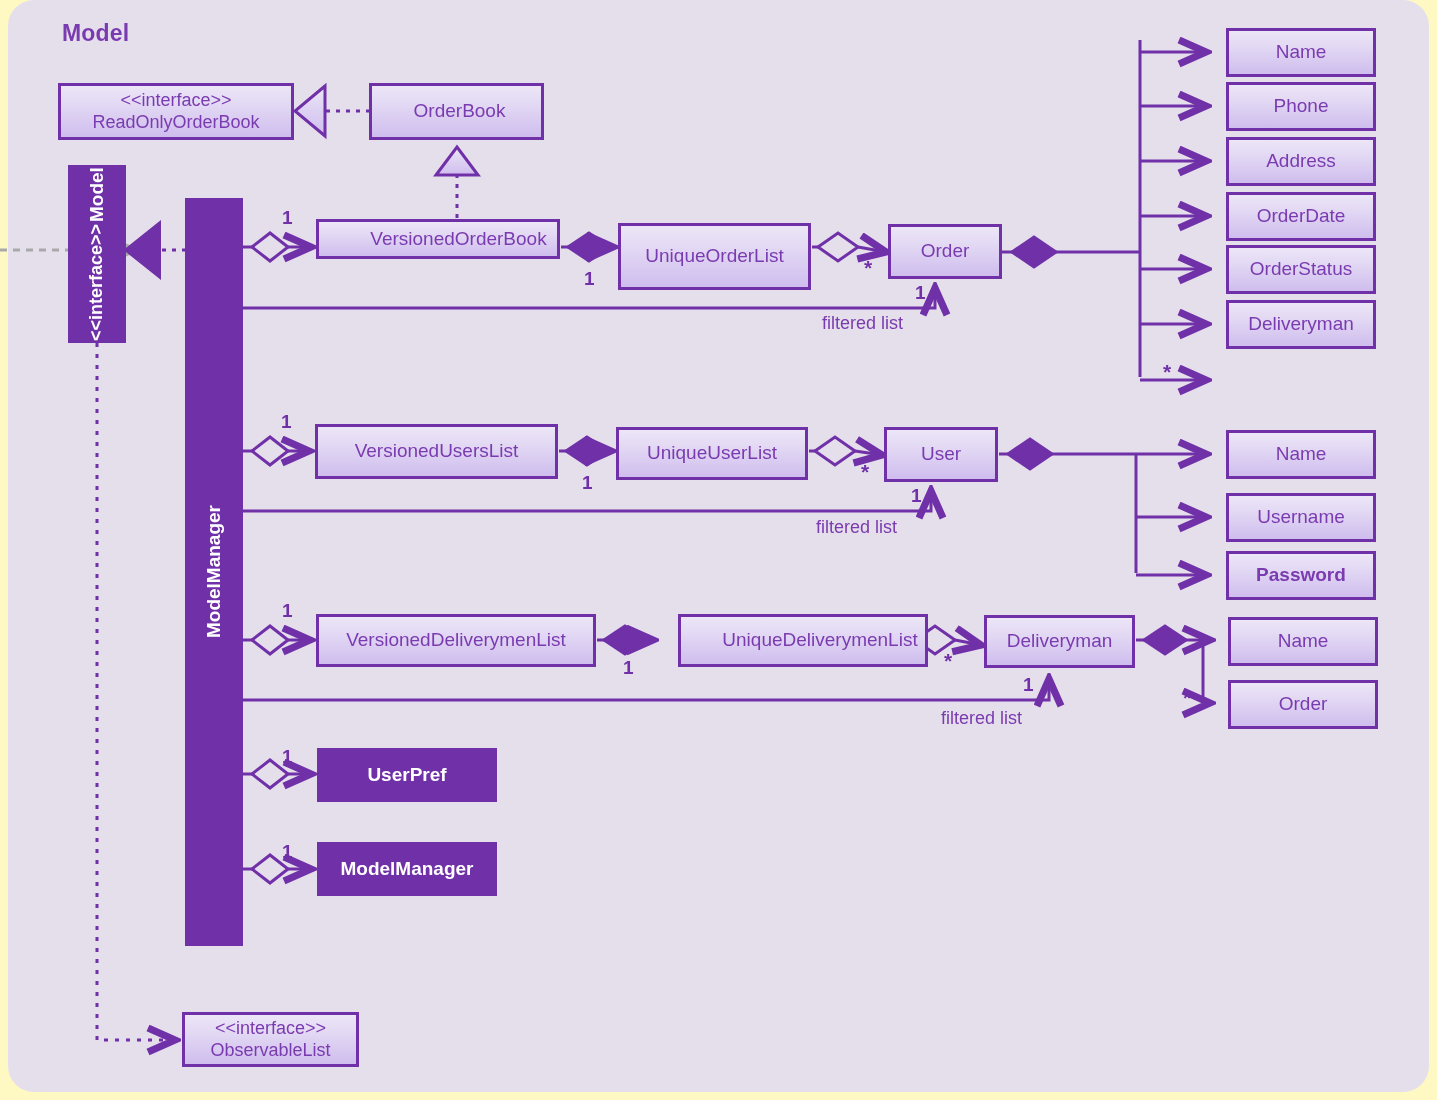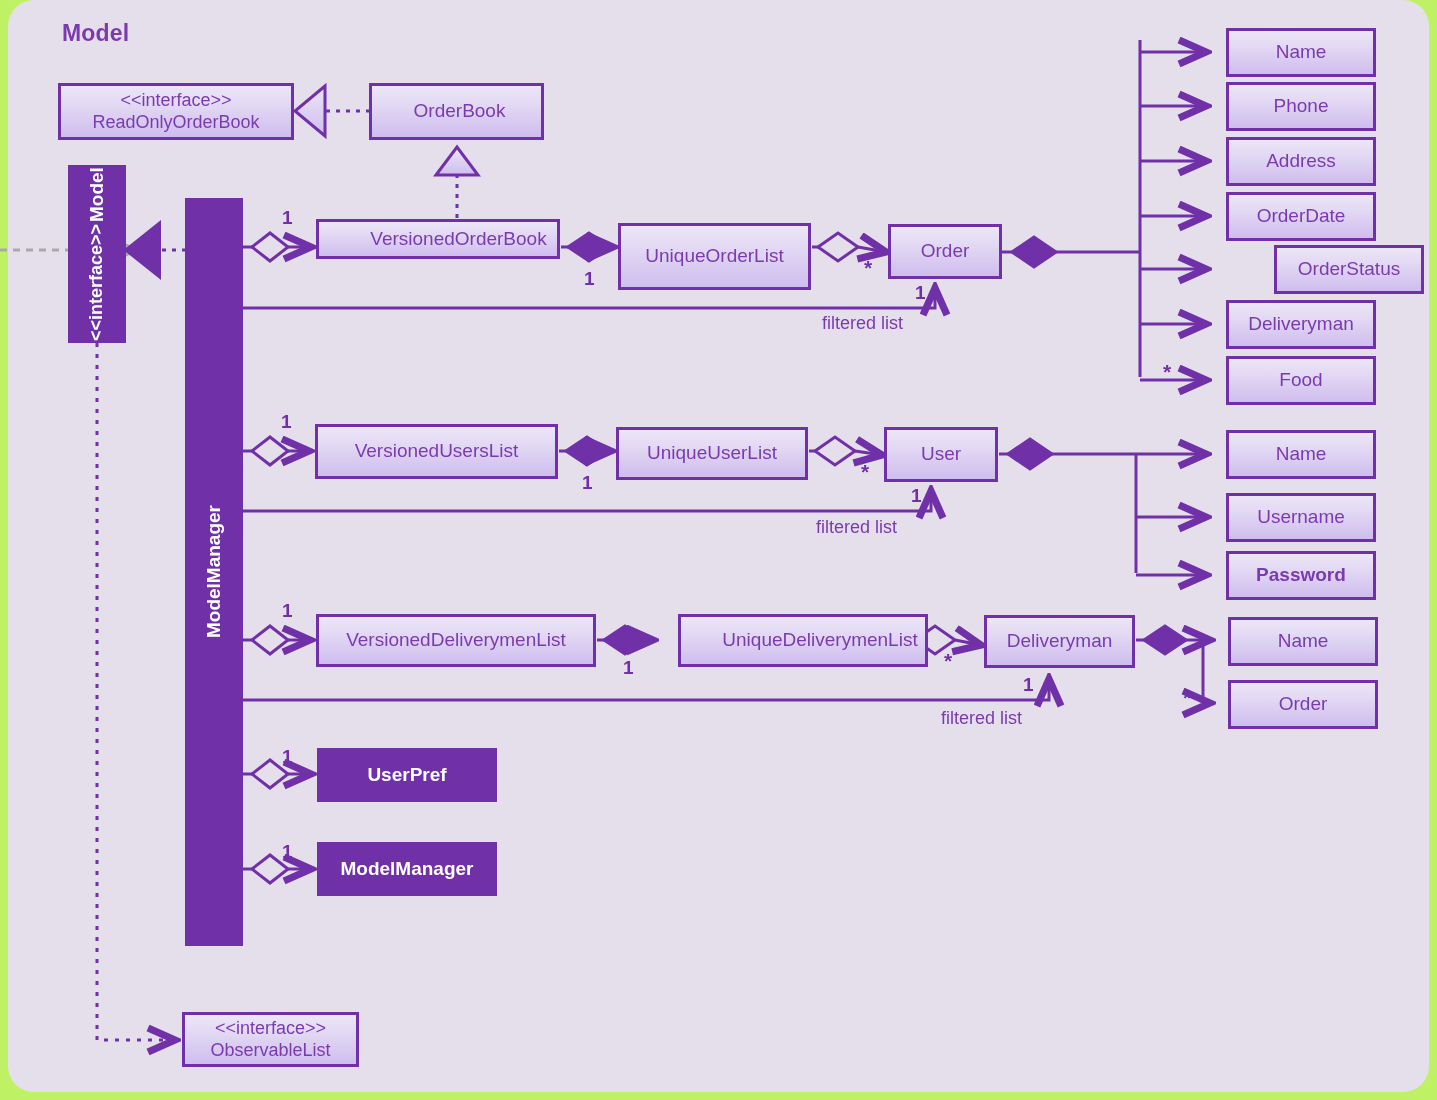--- a/index.html
+++ b/index.html
@@ -1,16 +1,16 @@
 <!DOCTYPE html>
 <html><head>
 <meta charset="utf-8">
 <style>
   html,body{margin:0;padding:0;background:#000;}
-  #stage{position:relative;width:1437px;height:1100px;background:#bef264;overflow:hidden;
+  #stage{position:relative;width:1437px;height:1100px;background:#fef9c3;overflow:hidden;
          font-family:"Liberation Sans",sans-serif;}
   #panel{position:absolute;left:8px;top:0px;width:1421px;height:1092px;
          background:#e5dfec;border-radius:26px;}
   svg{position:absolute;left:0;top:0;width:1437px;height:1100px;overflow:visible;}
   .pkg-title{position:absolute;left:62px;top:20px;font-size:23px;font-weight:bold;color:#7b3bb0;letter-spacing:.2px;}
 
   
   .node{position:absolute;box-sizing:border-box;border:3px solid #7030a8;
         display:flex;align-items:center;justify-content:center;text-align:center;line-height:1.18;}
   .light{background:linear-gradient(180deg,#ece6f7 0%,#e3d9f4 35%,#cfbdee 100%);color:#7b3bb0;font-size:19px;}
@@ -195,28 +195,25 @@
     </div>
   <div class="node light" style="left:1226px;top:82px;width:150px;height:49px;">
     <span>Phone</span>
     </div>
   <div class="node light" style="left:1226px;top:192px;width:150px;height:49px;">
     <span>OrderDate</span>
     </div>
   <div class="node light" style="left:1226px;top:137px;width:150px;height:49px;">
     <span>Address</span>
     </div>
-  <div class="node light" style="left:1226px;top:245px;width:150px;height:49px;margin-left:48px;">
+  <div class="node light" style="left:1226px;top:245px;width:150px;height:49px;">
     <span>OrderStatus</span>
     </div>
   <div class="node light" style="left:1226px;top:300px;width:150px;height:49px;">
     <span>Deliveryman</span>
-    </div>
-  <div class="node light" style="left:1226px;top:356px;width:150px;height:49px;">
-    <span>Food</span>
     </div>
 
   <div class="node light" style="left:1226px;top:430px;width:150px;height:49px;">
     <span>Name</span>
     </div>
   <div class="node light" style="left:1226px;top:493px;width:150px;height:49px;">
     <span>Username</span>
     </div>
   <div class="node light" style="left:1226px;top:551px;width:150px;height:49px;font-weight:bold;">
     <span>Password</span>

